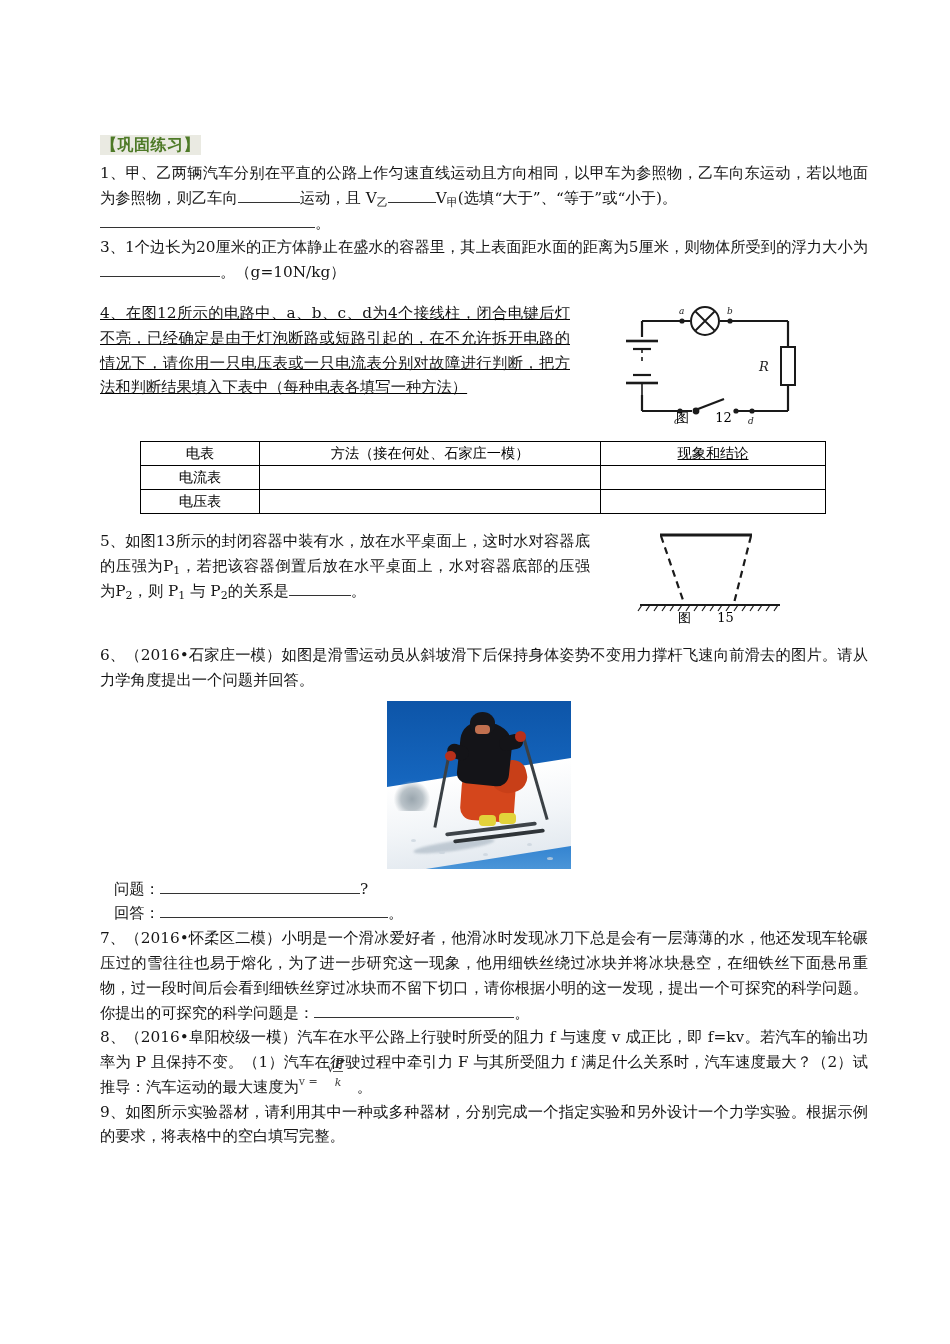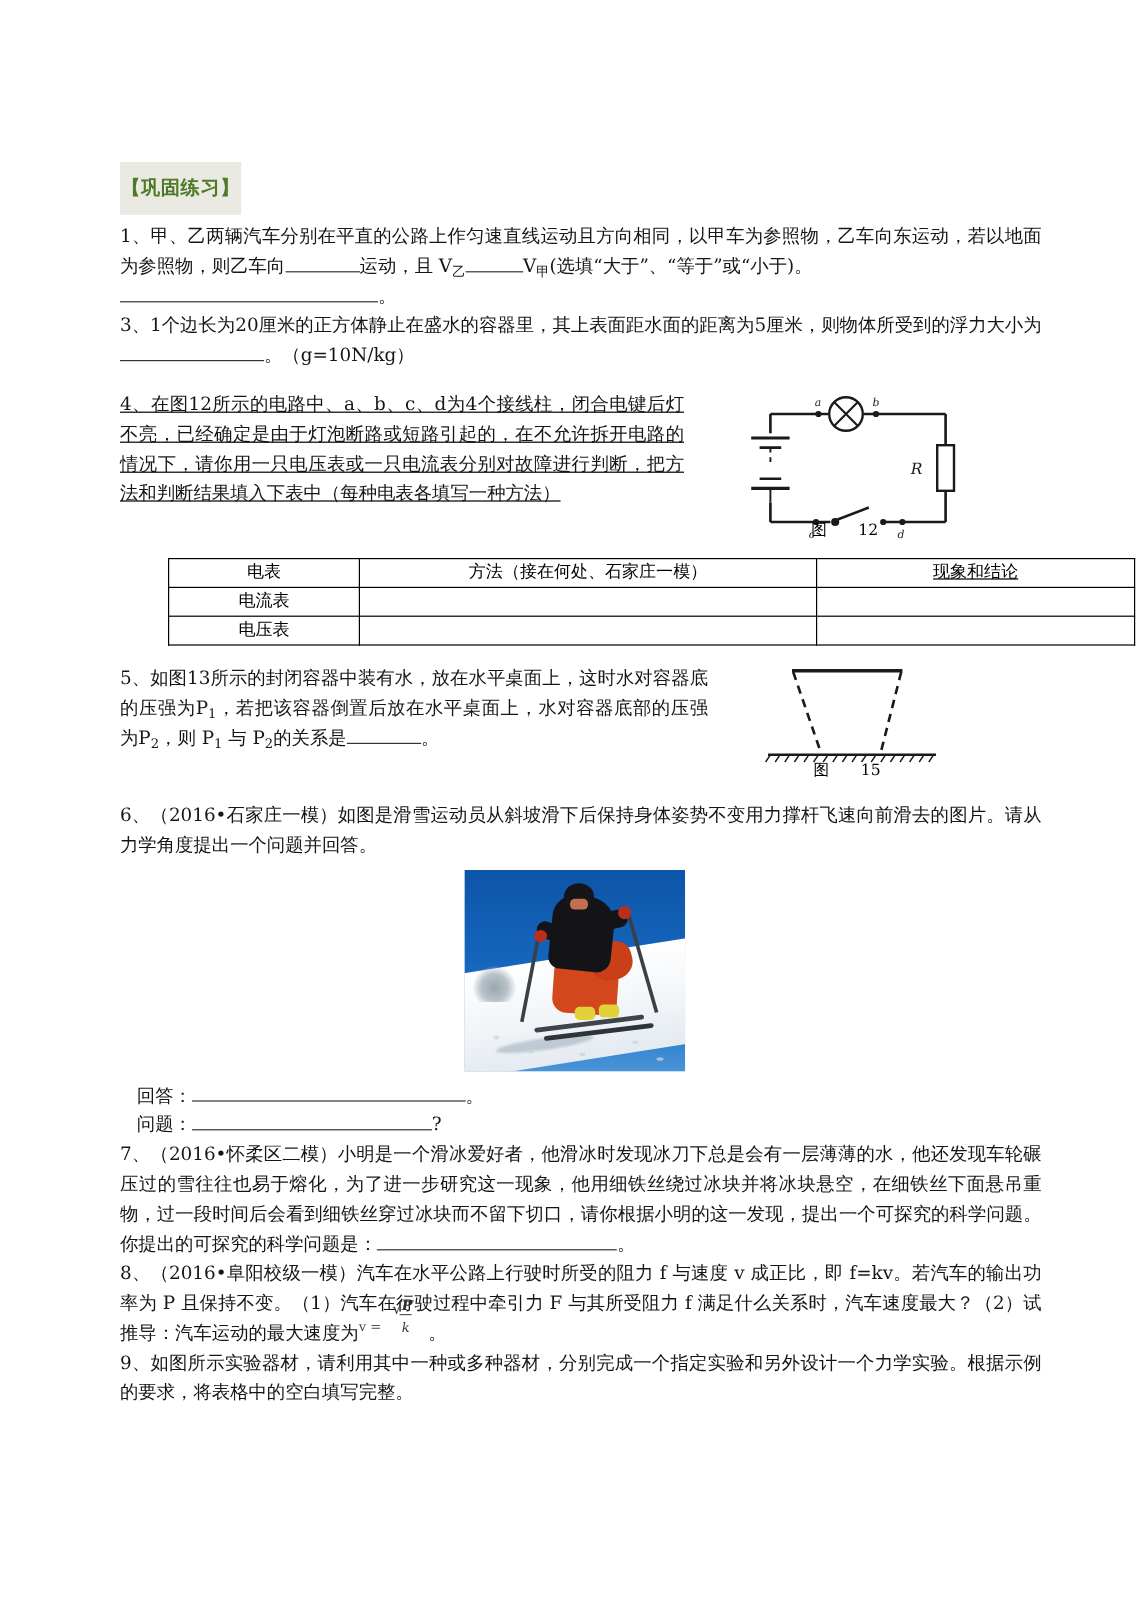--- a/index.html
+++ b/index.html
@@ -24,21 +24,21 @@
     padding: 135px 82px 0 100px;
   }
   .heading {
     display: inline-block;
     font-family: "DejaVu Sans", "Liberation Sans", sans-serif;
     font-weight: bold;
     font-size: 16px;
     color: #4e7a27;
     background: #eaeae2;
     line-height: 1.25;
-    padding: 12px 1px;
+    padding: 0 1px;
     margin: 0 0 6px 0;
     letter-spacing: 0.5px;
   }
   .q {
     font-size: 15.3px;
     line-height: 1.62;
     text-align: justify;
     margin: 0;
     color: #151515;
   }
@@ -68,21 +68,21 @@
     width: 682px;
     margin: 12px 0 0 40px;
     font-size: 14.2px;
     table-layout: fixed;
   }
   table.meter td, table.meter th {
     border: 1px solid #000;
     height: 21px;
     text-align: center;
     font-weight: normal;
-    padding: 1px 20px;
+    padding: 1px 0;
     line-height: 1.25;
   }
   .col-a { width: 118px; }
   .col-b { width: 340px; }
   .col-c { width: 224px; text-decoration: underline; }
 
   
   .q5wrap { position: relative; margin-top: 15px; min-height: 100px; }
   .q5text { width: 490px; }
   .fig13 { position: absolute; left: 530px; top: 0px; width: 190px; height: 100px; }
@@ -293,22 +293,22 @@
       <div class="head"></div>
       <div class="face"></div>
       <div class="snowspeck" style="left:24px;top:138px;width:5px;height:3px;"></div>
       <div class="snowspeck" style="left:52px;top:150px;width:6px;height:3px;"></div>
       <div class="snowspeck" style="left:96px;top:152px;width:5px;height:3px;"></div>
       <div class="snowspeck" style="left:140px;top:142px;width:5px;height:3px;"></div>
       <div class="snowspeck" style="left:160px;top:156px;width:6px;height:3px;"></div>
     </div>
   </div>
 
+  <p class="q" style="margin-left:14px"><span>问题：</span><span class="blank b-q"></span><span>?</span></p>
   <p class="q" style="margin-left:14px"><span>回答：</span><span class="blank b-a"></span><span>。</span></p>
-  <p class="q" style="margin-left:14px"><span>问题：</span><span class="blank b-q"></span><span>?</span></p>
 
   
   <p class="q"><span>7、（2016•怀柔区二模）小明是一个滑冰爱好者，他滑冰时发现冰刀下总是会有一层薄薄的水，他还发现车轮碾压过的雪往往也易于熔化，为了进一步研究这一现象，他用细铁丝绕过冰块并将冰块悬空，在细铁丝下面悬吊重物，过一段时间后会看到细铁丝穿过冰块而不留下切口，请你根据小明的这一发现，提出一个可探究的科学问题。你提出的可探究的科学问题是：</span><span class="blank b-long"></span><span>。</span></p>
 
   
   <p class="q"><span>8、（2016•阜阳校级一模）汽车在水平公路上行驶时所受的阻力 f 与速度 v 成正比，即 f=kv。若汽车的输出功率为 P 且保持不变。（1）汽车在行驶过程中牵引力 F 与其所受阻力 f 满足什么关系时，汽车速度最大？（2）试推导：汽车运动的最大速度为</span><span class="fml"><span class="eq">v =</span><span class="rad">√</span><span class="num">P</span><span class="bar"></span><span class="den">k</span></span><span>。</span></p>
 
   
   <p class="q">9、如图所示实验器材，请利用其中一种或多种器材，分别完成一个指定实验和另外设计一个力学实验。根据示例的要求，将表格中的空白填写完整。</p>
 

